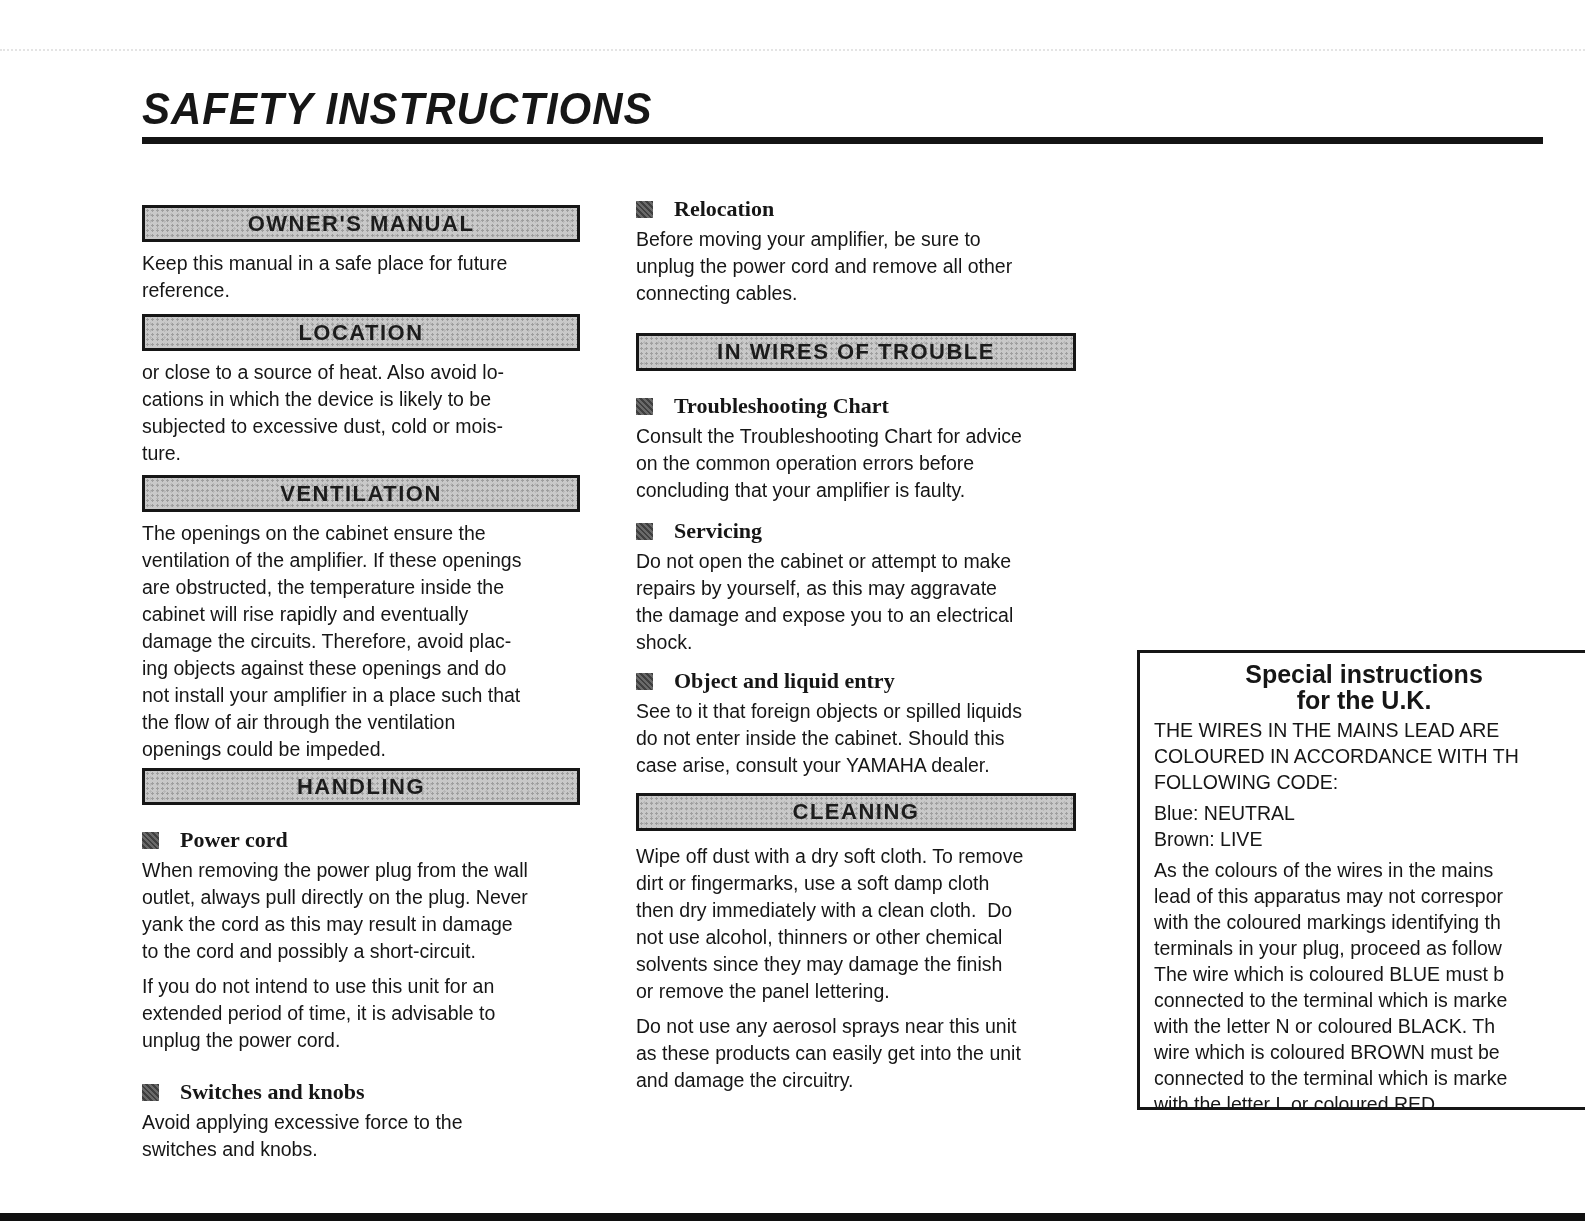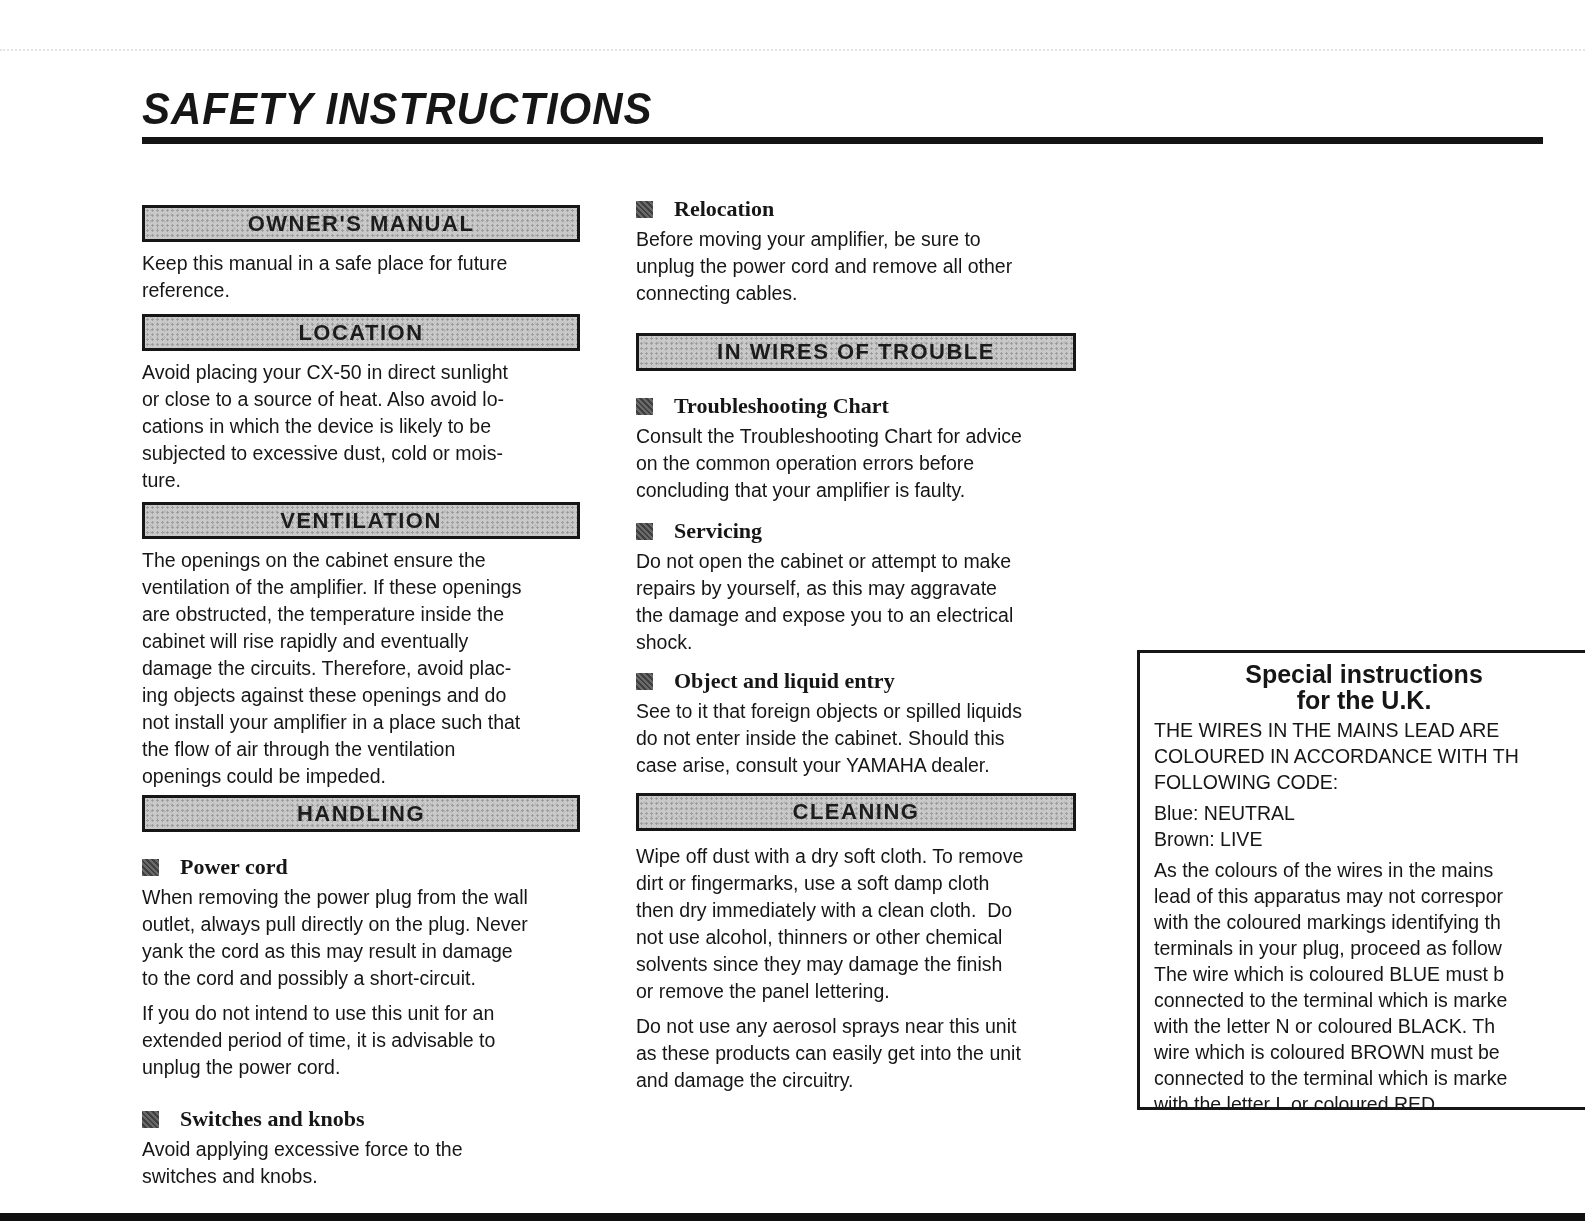--- a/index.html
+++ b/index.html
@@ -68,21 +68,20 @@
     </div>
     <div class="para mt6">
         <div class="line">Keep this manual in a safe place for future</div>
         <div class="line">reference.</div>
       </div>
 
     <div class="section-header mt10">
       <span>LOCATION</span>
     </div>
     <div class="para mt8">
-        <div class="line">Avoid placing your CX-50 in direct sunlight</div>
         <div class="line">or close to a source of heat. Also avoid lo-</div>
         <div class="line">cations in which the device is likely to be</div>
         <div class="line">subjected to excessive dust, cold or mois-</div>
         <div class="line">ture.</div>
       </div>
 
     <div class="section-header mt8">
       <span>VENTILATION</span>
     </div>
     <div class="para mt8">

